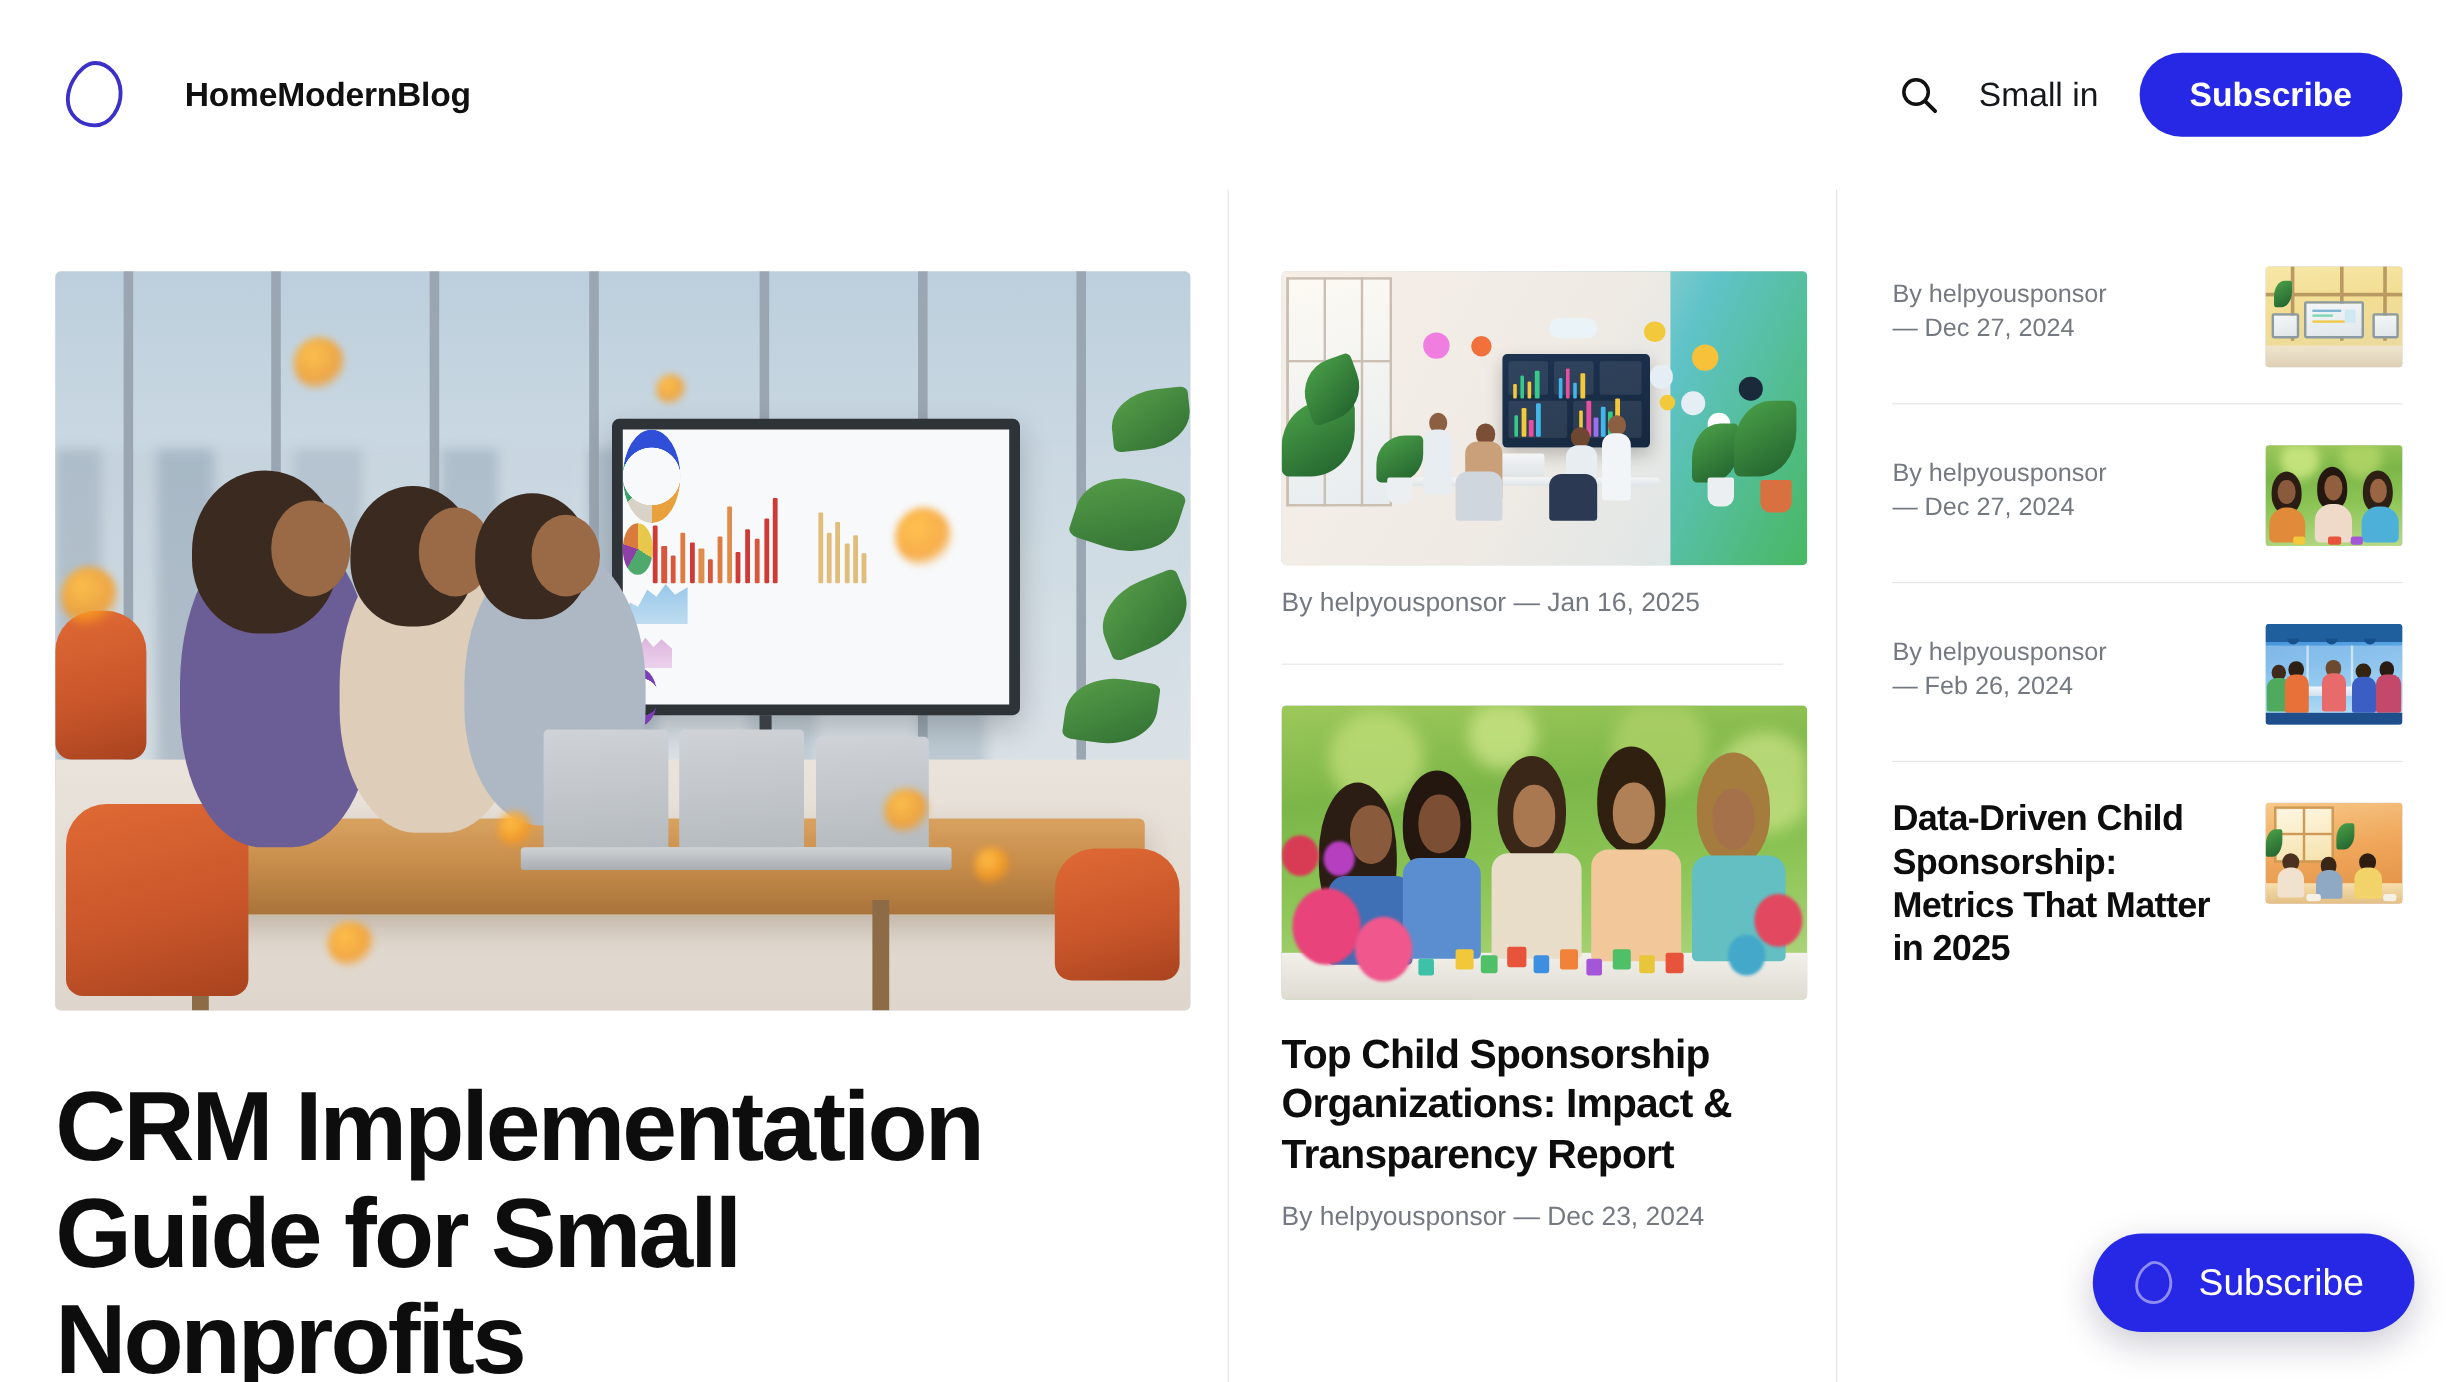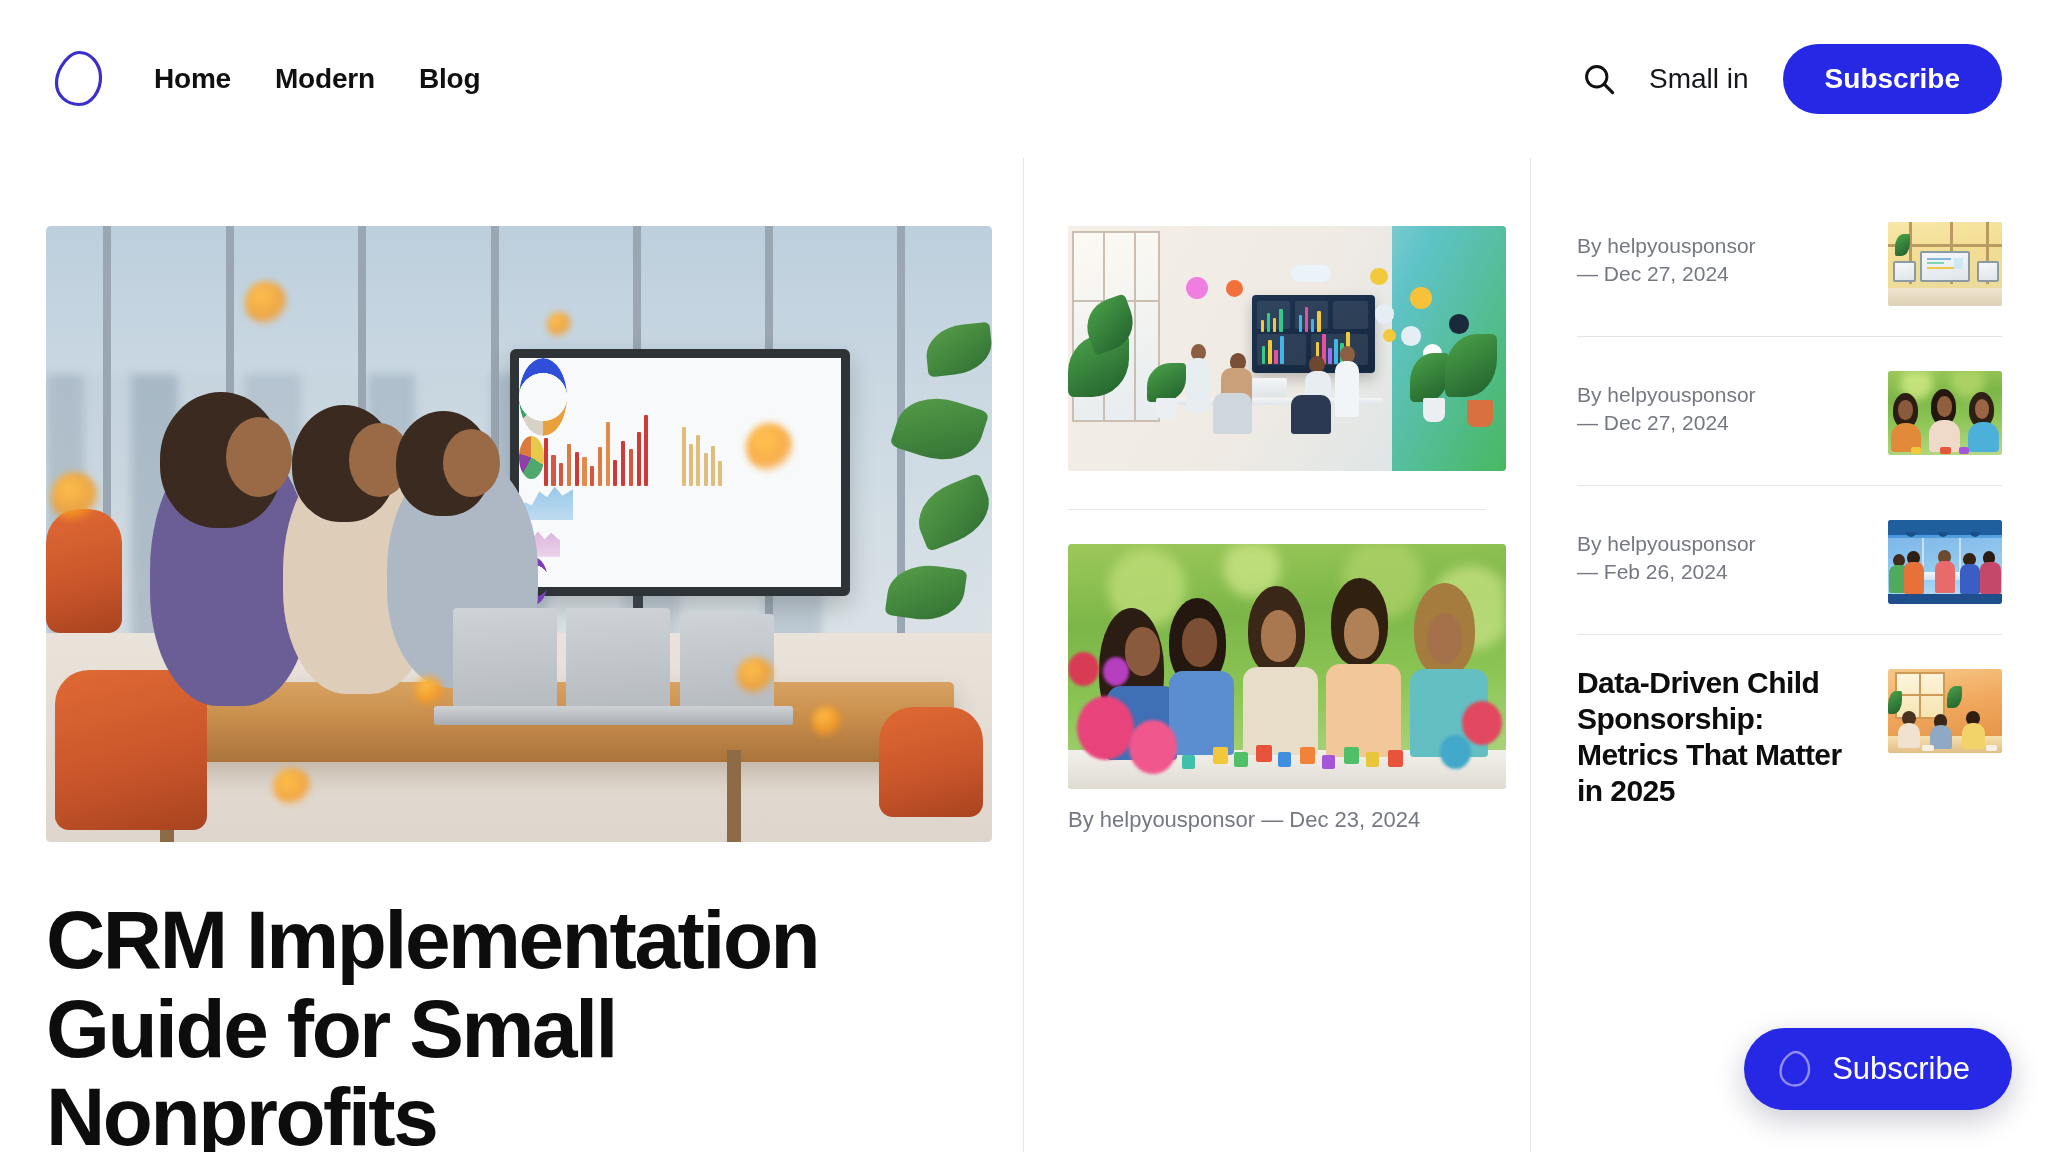--- a/index.html
+++ b/index.html
@@ -37,21 +37,20 @@
     width: 66px;
     height: 66px;
     flex: 0 0 66px;
     display: block;
     margin-right: 42px;
   }
 
   .main-nav {
     display: flex;
     align-items: center;
-    gap: 44px;
   }
 
   .nav-link {
     font-size: 28px;
     font-weight: 700;
     color: #101010;
     letter-spacing: -0.2px;
     text-decoration: none;
     cursor: pointer;
     white-space: nowrap;
@@ -611,20 +610,21 @@
             <div class="m1-foliage" style="left:0%;top:44%;width:14%;height:26%;"></div>
             <div class="m1-foliage" style="left:4%;top:30%;width:11%;height:20%;transform:rotate(-20deg);"></div>
             <div class="m1-foliage" style="left:18%;top:56%;width:9%;height:16%;"></div>
             <div class="m1-foliage" style="right:13%;top:52%;width:9%;height:20%;"></div>
             <div class="m1-foliage" style="right:2%;top:44%;width:12%;height:26%;"></div>
             <div class="m1-pot" style="left:20%;top:70%;width:5%;height:9%;background:#eceff2;"></div>
             <div class="m1-pot" style="right:14%;top:70%;width:5%;height:10%;background:#eceff2;"></div>
             <div class="m1-pot" style="right:3%;top:71%;width:6%;height:11%;background:#d9703f;"></div>
           </div>
         </div>
+        <div class="mid-meta">By helpyousponsor — Jan 16, 2025</div>
       </article>
 
       <div class="mid-divider"></div>
 
       <article class="mid-card">
         <div class="mid-image">
           <div class="art">
             <div class="kids-bg"></div>
             <div style="position:absolute;inset:0;background:
                  radial-gradient(circle at 18% 18%, rgba(190,220,120,.8) 0 9%, transparent 10%),
@@ -666,20 +666,21 @@
             <div class="block" style="left:43%;top:82%;width:3.5%;height:7%;background:#e8533c;"></div>
             <div class="block" style="left:48%;top:85%;width:3%;height:6%;background:#3f8fe0;"></div>
             <div class="block" style="left:53%;top:83%;width:3.5%;height:7%;background:#f0823a;"></div>
             <div class="block" style="left:58%;top:86%;width:3%;height:6%;background:#a455d8;"></div>
             <div class="block" style="left:63%;top:83%;width:3.5%;height:7%;background:#4fbf68;"></div>
             <div class="block" style="left:68%;top:85%;width:3%;height:6%;background:#e8c63a;"></div>
             <div class="block" style="left:73%;top:84%;width:3.5%;height:7%;background:#e8533c;"></div>
             <div class="block" style="left:26%;top:86%;width:3%;height:6%;background:#3fc0a8;"></div>
           </div>
         </div>
+        <h2 class="mid-title">Top Child Sponsorship Organizations: Impact &amp; Transparency Report</h2>
         <div class="mid-meta">By helpyousponsor — Dec 23, 2024</div>
       </article>
     </section>
 
     <section class="right-col">
 
       <article class="right-item">
         <div class="right-text">
           <div class="right-meta">
             <span>By helpyousponsor</span><br>

